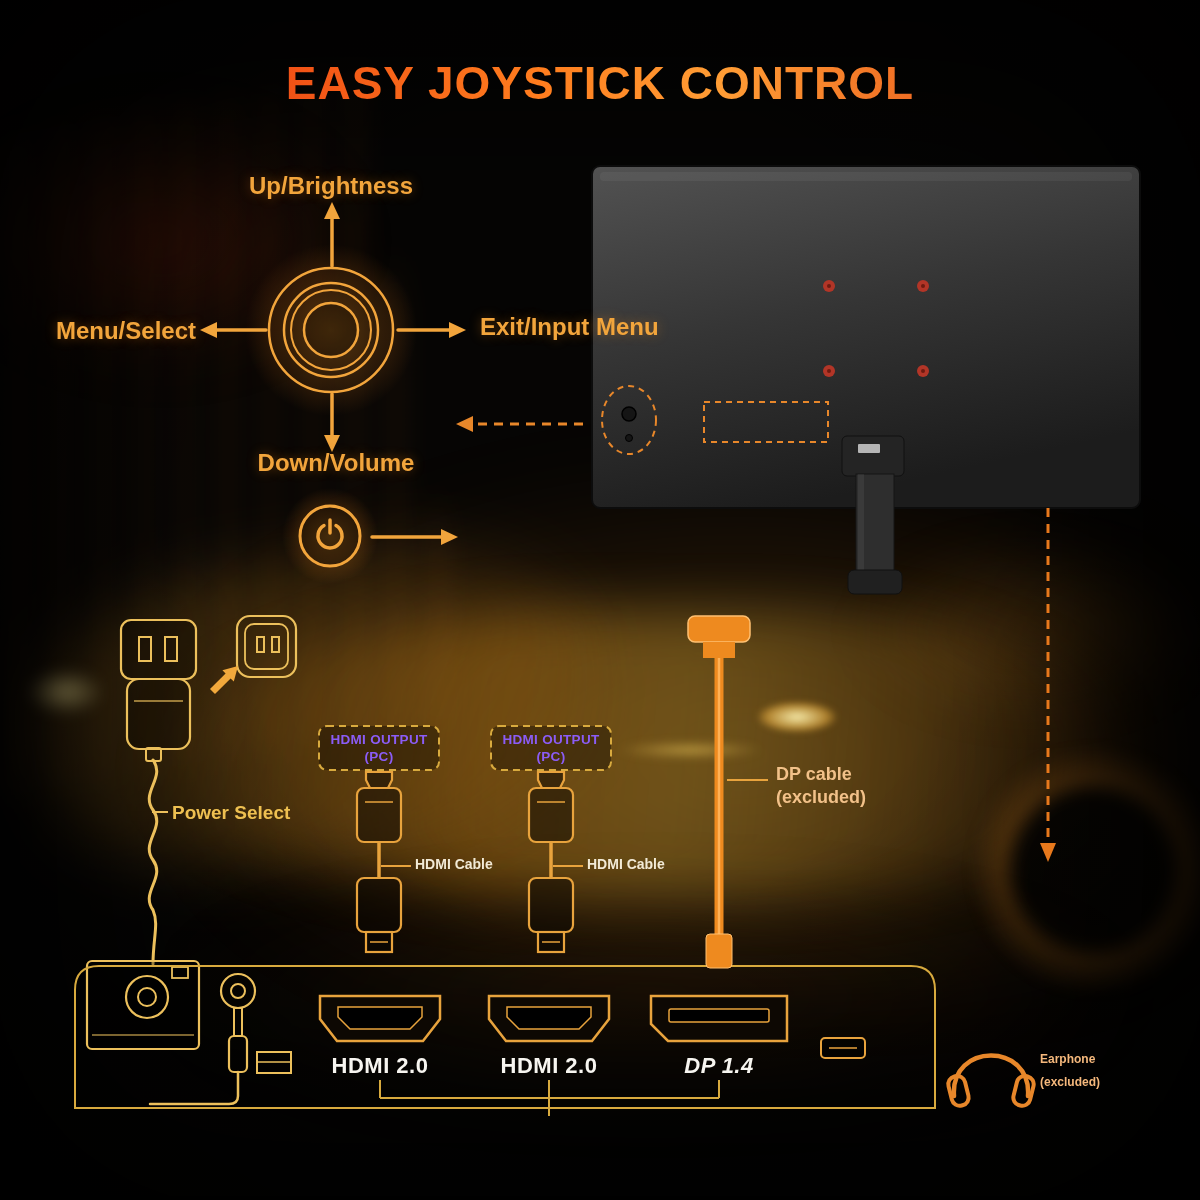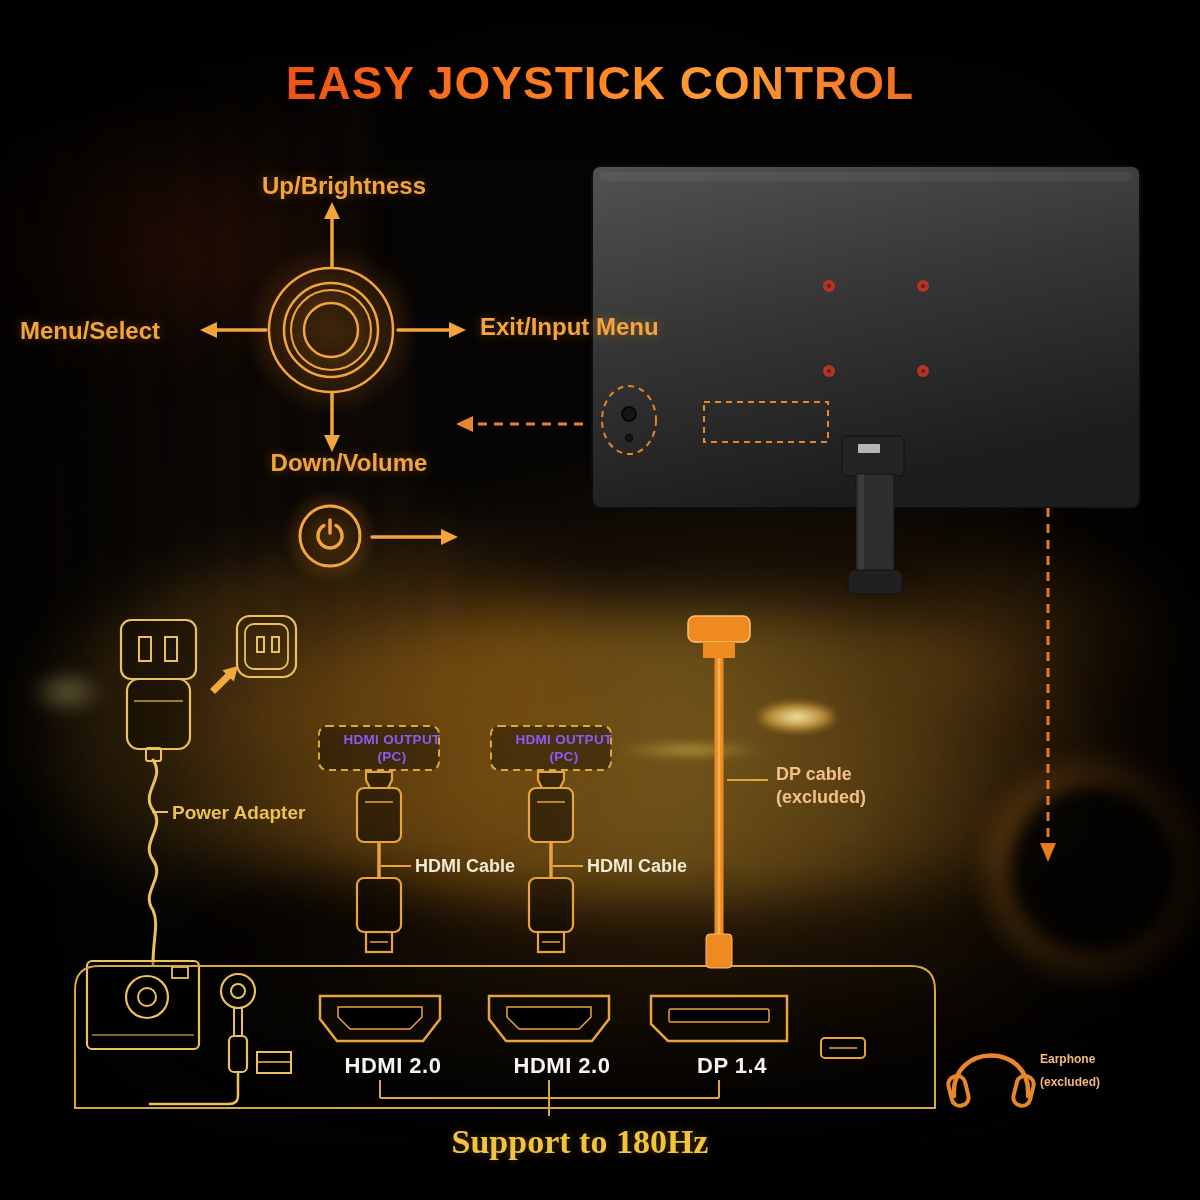--- a/index.html
+++ b/index.html
@@ -38,50 +38,50 @@
     background:radial-gradient(ellipse, rgba(200,130,30,0.22), transparent 70%); filter:blur(24px); }
   .bg-floor { left:180px; top:880px; width:940px; height:230px;
     background:radial-gradient(ellipse, rgba(120,70,15,0.18), transparent 75%); filter:blur(34px); }
   .bg-vignette { left:0; top:0; width:1200px; height:1200px;
     background:radial-gradient(circle at 50% 45%, rgba(0,0,0,0) 42%, rgba(0,0,0,0.55) 100%);
     box-shadow:inset 0 0 200px 90px rgba(0,0,0,0.8); }
 
   
   svg.overlay { position:absolute; left:0; top:0; z-index:2; }
   .txt { position:absolute; z-index:3; white-space:nowrap; font-weight:bold; }
-  .c { transform:translate(-50%,-50%); text-align:center;margin-left:13px; }
+  .c { transform:translate(-50%,-50%); text-align:center; }
 
   
   .title { left:0; right:0; top:56px; text-align:center;
     font-size:46px; font-weight:800; letter-spacing:1px;
     background:linear-gradient(90deg,#b81d0e 0%, #ef4a14 20%, #ff7d1e 45%, #ff9d35 60%, #e8541a 85%, #b81d0e 100%);
     -webkit-background-clip:text; background-clip:text; color:transparent;
     -webkit-text-fill-color:transparent; }
 
   
   .joy { color:#f2a53c; font-size:24px; text-shadow:0 0 12px rgba(255,150,30,0.35); }
   .lbl-up { left:331px; top:186px; }
-  .lbl-menu { left:20px; top:317px; width:176px; text-align:left; }
+  .lbl-menu { left:20px; top:317px; width:176px; text-align:right; }
   .lbl-exit { left:480px; top:313px; }
   .lbl-down { left:336px; top:463px; }
   .lbl-standby { left:462px; top:524px; }
 
   
   .lbl-poweradapter { left:172px; top:802px; color:#eec051; font-size:19px; }
   .hdmi-out { font-size:13.5px; line-height:17px; color:#8b5cf6; letter-spacing:0.3px; }
   .lbl-hdmiout1 { left:379px; top:748px; }
   .lbl-hdmiout2 { left:551px; top:748px; }
-  .lbl-hdmicable { color:#f2ead6; font-size:18px; }
+  .lbl-hdmicable { color:#f2ead6; font-size:14px; }
   .lbl-hdmicable1 { left:415px; top:856px; }
   .lbl-hdmicable2 { left:587px; top:856px; }
   .lbl-dpcable { left:776px; top:763px; color:#f2c189; font-size:18px; line-height:23px; }
   .portlbl { color:#f7f5f0; font-size:22px; letter-spacing:0.5px; }
   .lbl-port1 { left:380px; top:1066px; }
   .lbl-port2 { left:549px; top:1066px; }
-  .lbl-port3 { left:719px; top:1066px; }
+  .lbl-port3 { left:719px; top:1066px;font-style:italic; }
   .lbl-earphone { left:1040px; top:1048px; color:#f5b87c; font-size:12px; line-height:23px; }
   .lbl-support { left:567px; top:1142px; font-family:"Liberation Serif", serif;
     font-size:34px; color:#f2c43e; text-shadow:0 0 10px rgba(240,180,40,0.3); }
 </style>
 </head>
 <body>
 
 <div class="canvas">
 
   <div class="bg bg-redtop"></div>
@@ -292,21 +292,21 @@
     </g>
   </svg>
 
   <div class="txt title">EASY JOYSTICK CONTROL</div>
 
   <div class="txt joy c lbl-up">Up/Brightness</div>
   <div class="txt joy lbl-menu">Menu/Select</div>
   <div class="txt joy lbl-exit">Exit/Input Menu</div>
   <div class="txt joy c lbl-down">Down/Volume</div>
 
-  <div class="txt lbl-poweradapter">Power Adapter</div>
+  <div class="txt lbl-poweradapter">Power Select</div>
 
   <div class="txt hdmi-out c lbl-hdmiout1">
     <span style="display:block">HDMI OUTPUT</span>
     <span style="display:block">(PC)</span>
   </div>
   <div class="txt hdmi-out c lbl-hdmiout2">
     <span style="display:block">HDMI OUTPUT</span>
     <span style="display:block">(PC)</span>
   </div>
 
@@ -320,15 +320,14 @@
 
   <div class="txt portlbl c lbl-port1">HDMI 2.0</div>
   <div class="txt portlbl c lbl-port2">HDMI 2.0</div>
   <div class="txt portlbl c lbl-port3">DP 1.4</div>
 
   <div class="txt lbl-earphone">
     <span style="display:block">Earphone</span>
     <span style="display:block">(excluded)</span>
   </div>
 
-  <div class="txt c lbl-support">Support to 180Hz</div>
 
 </div>
 
 </body></html>

